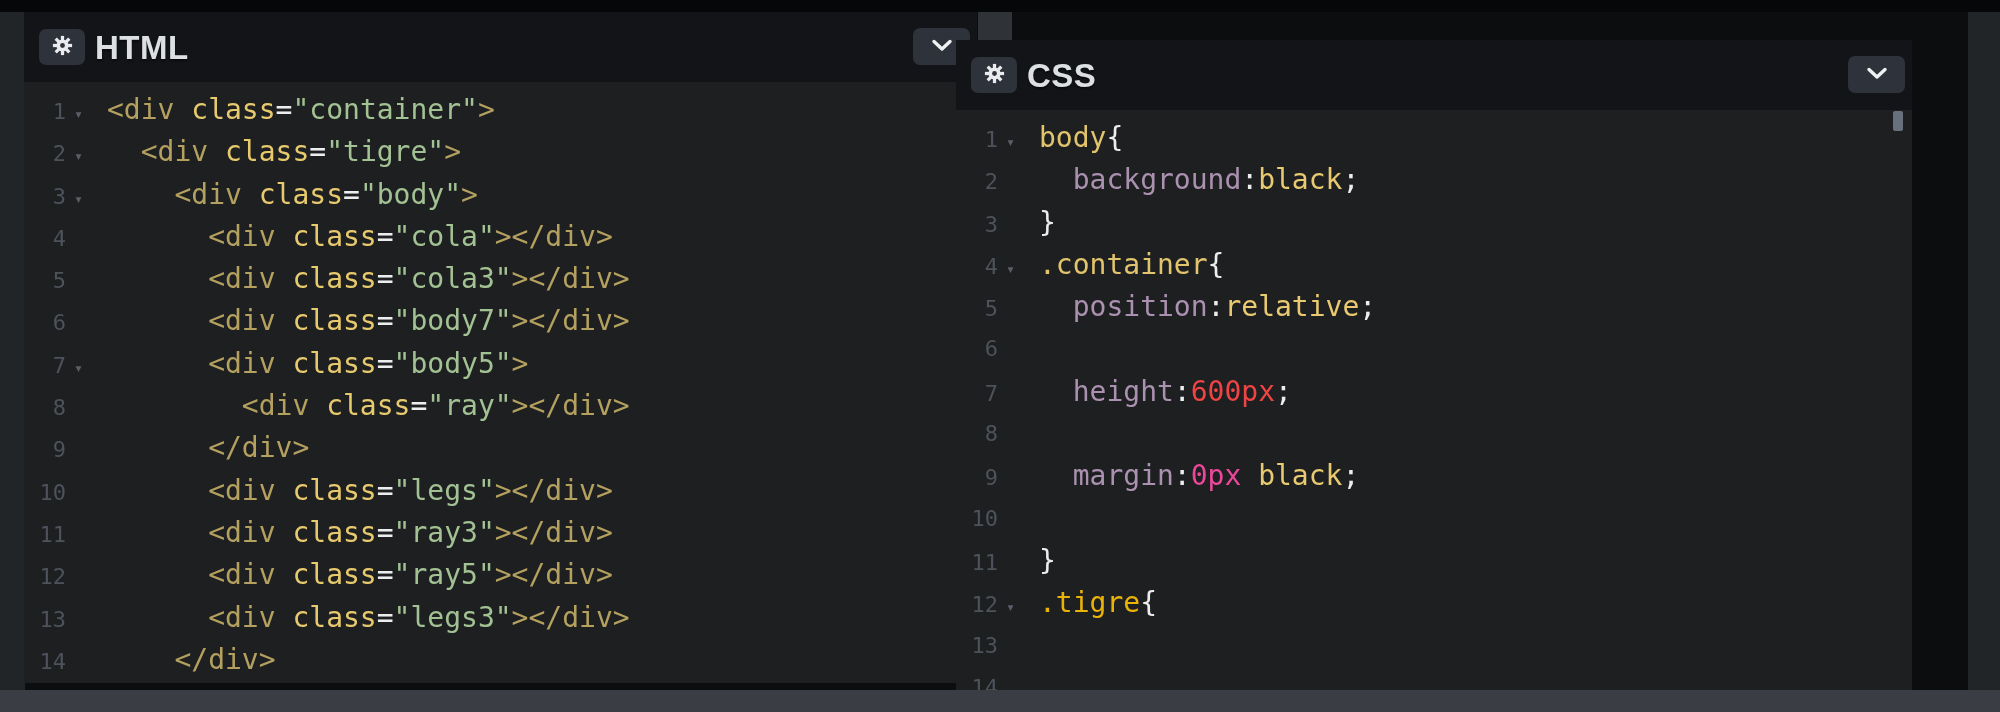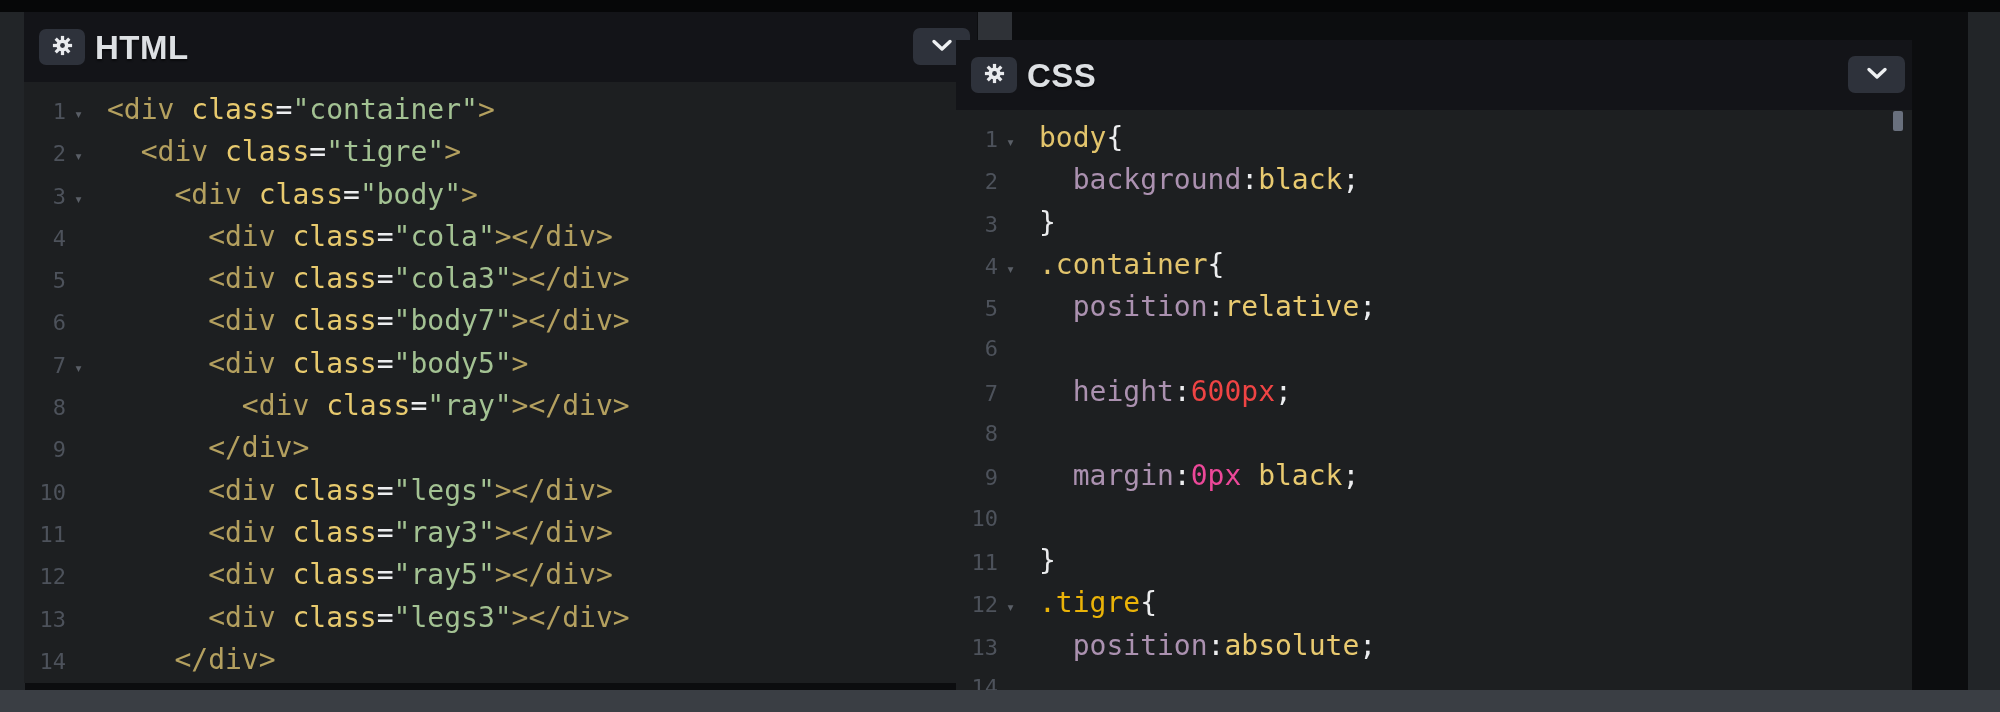--- a/index.html
+++ b/index.html
@@ -278,21 +278,20 @@
           <span class="src"><span style="color: rgb(236, 237, 239);">}</span></span>
         </div>
         <div class="line">
           <span class="ln">12</span>
           <span class="fold">▾</span>
           <span class="src"><span style="color: #eab308;">.tigre</span><span style="color: rgb(236, 237, 239);">{</span></span>
         </div>
         <div class="line">
           <span class="ln">13</span>
           <span class="fold"></span>
-          <span class="src"><span style="color: rgb(171, 145, 176);">  position</span><span style="color: rgb(236, 237, 239);">:</span><span style="color: rgb(233, 202, 112);">absolute</span><span style="color: rgb(236, 237, 239);">;</span></span>
         </div>
         <div class="line">
           <span class="ln">14</span>
           <span class="fold"></span>
         </div>
       </div>
   </section>
 
   <div class="strip right"></div>
 </div>

